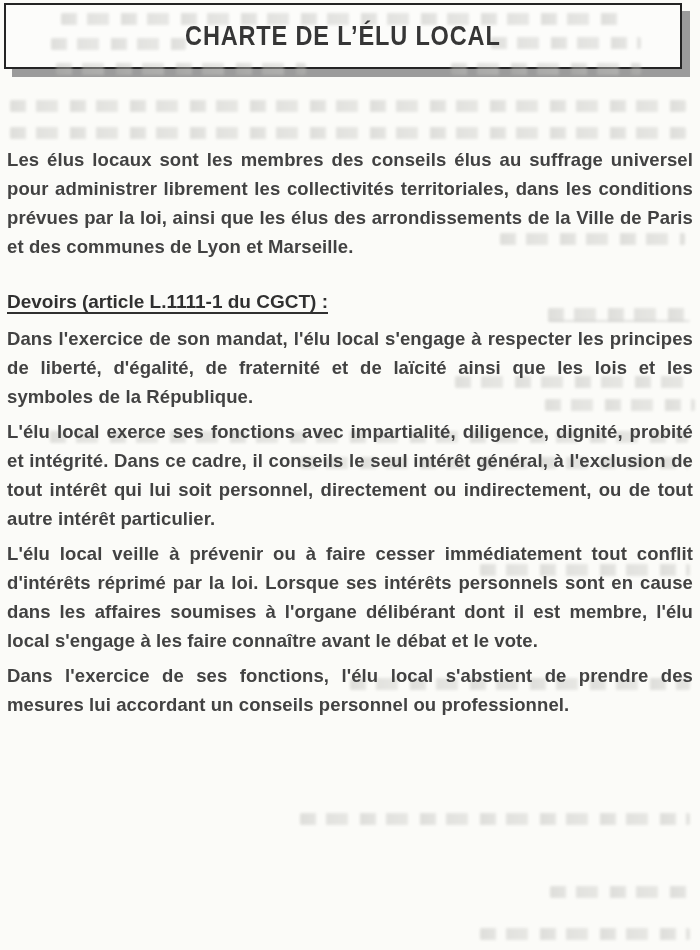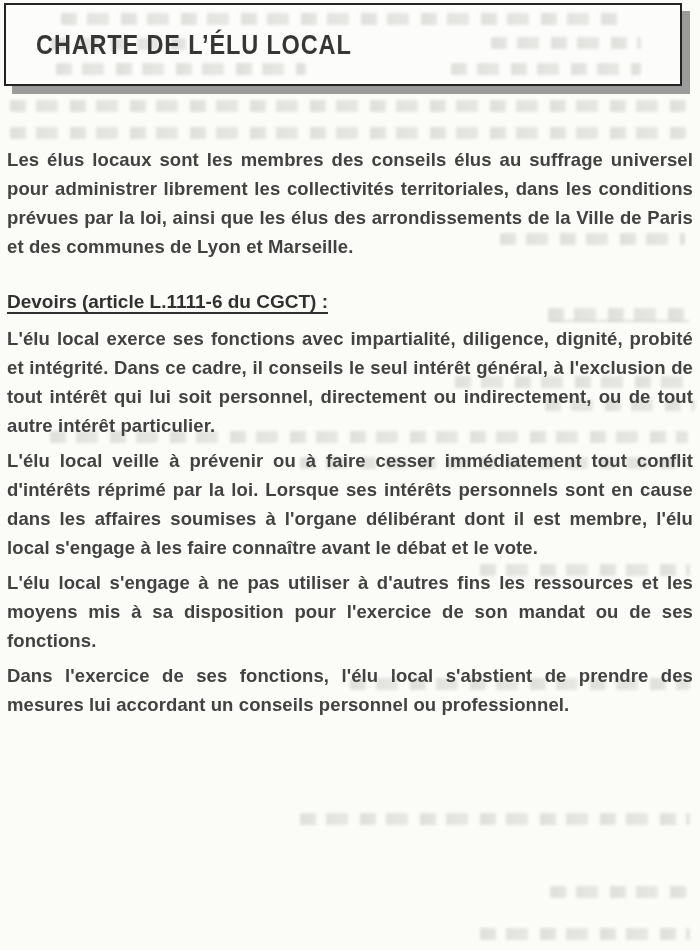--- a/index.html
+++ b/index.html
@@ -12,25 +12,25 @@
     overflow: hidden;
     color: #414141;
   }
 
   .page { position: absolute; inset: 0; }
 
   
   .title-box {
     position: absolute;
     left: 4px; top: 3px;
-    width: 678px; height: 83px;
+    width: 678px; height: 66px;
     border: 2px solid #242424;
     background: #fcfcfa;
     box-shadow: 8px 8px 0 0 #9b9b9b;
-    display: flex; align-items: center; 
+    display: flex; align-items: center; justify-content: center;
   }
   .title-box h1 {
     margin: 0;
     font-size: 28px;
     font-weight: bold;
     letter-spacing: 1px;
     color: #363636;
     white-space: nowrap;
     transform: scaleX(0.84);
     position: relative; z-index: 3;
@@ -103,21 +103,21 @@
   <div class="ghost" style="left:300px; top:457px; width:388px;"></div>
   <div class="ghost" style="left:480px; top:564px; width:210px;"></div>
   <div class="ghost" style="left:350px; top:678px; width:340px;"></div>
   <div class="ghost" style="left:300px; top:813px; width:390px;"></div>
   <div class="ghost" style="left:550px; top:886px; width:140px;"></div>
   <div class="ghost" style="left:480px; top:928px; width:210px;"></div>
 
   <main class="content">
     <p>Les élus locaux sont les membres des conseils élus au suffrage universel pour administrer librement les collectivités territoriales, dans les conditions prévues par la loi, ainsi que les élus des arrondissements de la Ville de Paris et des communes de Lyon et Marseille.</p>
 
-    <h2 class="section-heading"><span class="u">Devoirs (article L.1111-6 du CGCT) :</span></h2>
+    <h2 class="section-heading"><span class="u">Devoirs (article L.1111-1 du CGCT) :</span></h2>
 
+    <p>Dans l'exercice de son mandat, l'élu local s'engage à respecter les principes de liberté, d'égalité, de fraternité et de laïcité ainsi que les lois et les symboles de la République.</p>
     <p>L'élu local exerce ses fonctions avec impartialité, diligence, dignité, probité et intégrité. Dans ce cadre, il conseils le seul intérêt général, à l'exclusion de tout intérêt qui lui soit personnel, directement ou indirectement, ou de tout autre intérêt particulier.</p>
     <p>L'élu local veille à prévenir ou à faire cesser immédiatement tout conflit d'intérêts réprimé par la loi. Lorsque ses intérêts personnels sont en cause dans les affaires soumises à l'organe délibérant dont il est membre, l'élu local s'engage à les faire connaître avant le débat et le vote.</p>
-    <p>L'élu local s'engage à ne pas utiliser à d'autres fins les ressources et les moyens mis à sa disposition pour l'exercice de son mandat ou de ses fonctions.</p>
     <p>Dans l'exercice de ses fonctions, l'élu local s'abstient de prendre des mesures lui accordant un conseils personnel ou professionnel.</p>
   </main>
 
 </div>
 
 </body></html>

